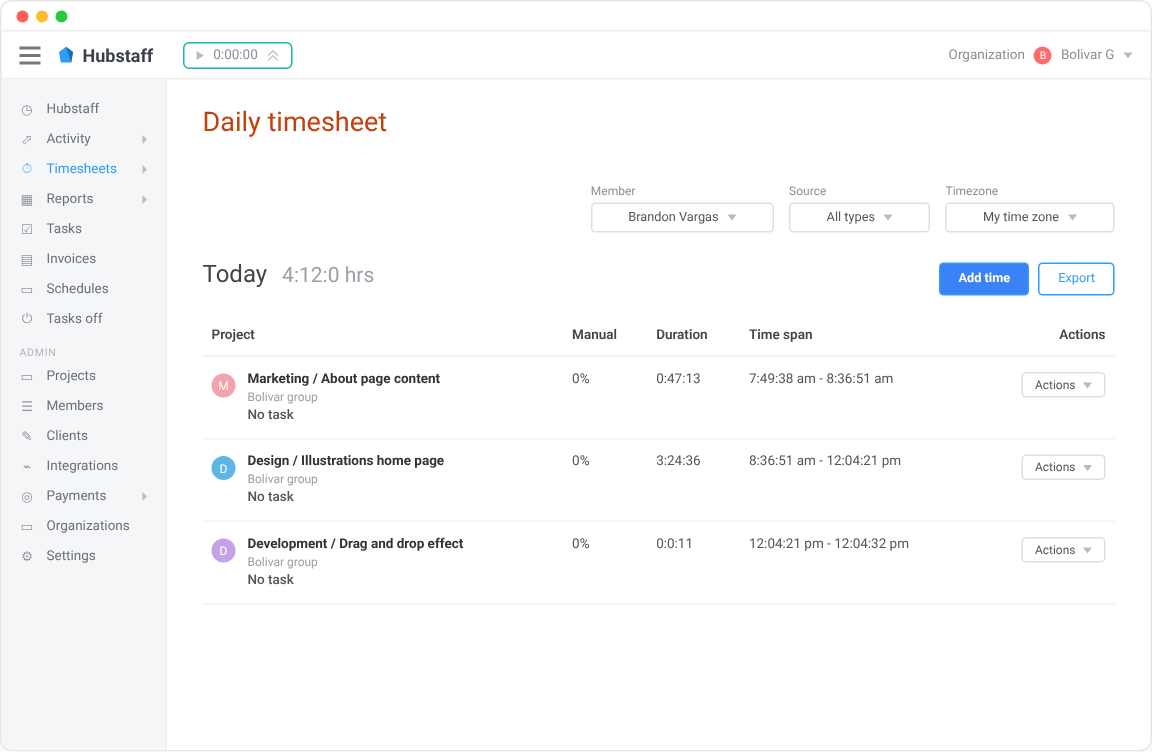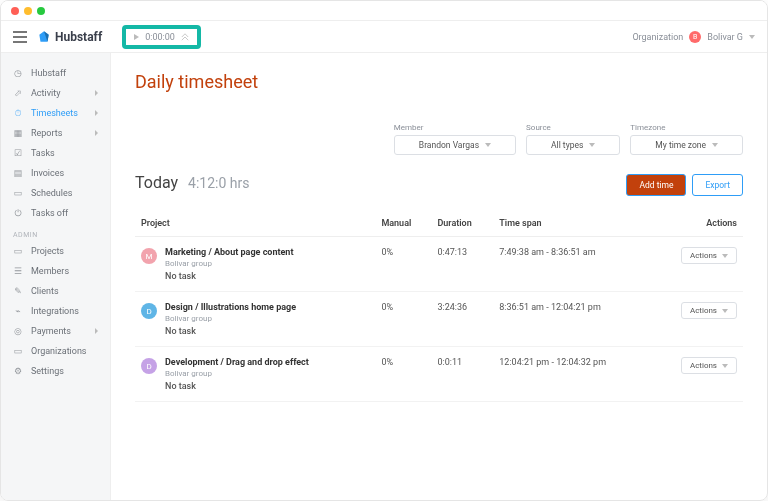--- a/index.html
+++ b/index.html
@@ -8,21 +8,21 @@
   
   .titlebar { height: 20px; display: flex; align-items: center; padding: 0 10px; background: #fff; border-bottom: 1px solid #eee; }
   .dot { width: 8px; height: 8px; border-radius: 50%; margin-right: 5px; }
   .dot.r { background:#ff5f56; } .dot.y { background:#ffbd2e; } .dot.g { background:#27c93f; }
   
   .topbar { height: 32px; display:flex; align-items:center; padding:0 12px; border-bottom:1px solid #eee; }
   .ham { width:14px; height:12px; display:flex; flex-direction:column; justify-content:space-between; margin-right:10px; cursor:pointer; }
   .ham span { height:2px; background:#777; display:block; }
   .logo { display:flex; align-items:center; font-weight:700; font-size:12px; color:#3a3f4b;text-align:right; }
   .logo-mark { width:14px; height:14px; margin-right:4px; }
-  .timerbox { margin-left:20px; display:flex; align-items:center; border:4px solid #14b8a6; border-radius:4px; padding:3px 8px; font-size:9px; color:#8a8f98; gap:6px; }
+  .timerbox { margin-left:20px; display:flex; align-items:center; border:1px solid #14b8a6; border-radius:4px; padding:3px 8px; font-size:9px; color:#8a8f98; gap:6px; }
   .play { width:0; height:0; border-top:3px solid transparent; border-bottom:3px solid transparent; border-left:5px solid #bbb; }
   .org { margin-left:auto; font-size:9px; color:#8a8f98; display:flex; align-items:center; gap:6px; }
   .avatar-b { width:12px; height:12px; border-radius:50%; background:#ff6a6a; color:#fff; font-size:7px; display:flex; align-items:center; justify-content:center; }
   .chev { width:0;height:0;border-left:3px solid transparent;border-right:3px solid transparent;border-top:4px solid #bbb; }
   
   .body { flex:1; display:flex; overflow:hidden; }
   .sidebar { width:110px; background:#f5f6f7; border-right:1px solid #eee; padding:10px 0; overflow-y:auto; }
   .nav-item { display:flex; align-items:center; padding:5px 12px; font-size:9px; color:#6b7077; cursor:pointer; gap:8px; position:relative; }
   .nav-item.active { color:#2e9df7; }
   .nav-item .ic { width:10px; height:10px; opacity:.7; display:flex; align-items:center; justify-content:center; }
@@ -36,21 +36,21 @@
   .cal { width:9px; height:9px; border:1px solid #888; position:relative; }
   .filters { margin-left:auto; display:flex; gap:10px; }
   .filter { display:flex; flex-direction:column; gap:3px; }
   .filter label { font-size:8px; color:#8a8f98; }
   .drop { border:1px solid #dcdfe4; border-radius:3px; padding:4px 24px; font-size:8.5px; color:#555; display:flex; align-items:center; gap:6px; min-width:70px; justify-content:space-between; cursor:pointer; }
   .today-row { display:flex; align-items:baseline; gap:10px; margin-bottom:14px; }
   .today-row h2 { font-size:16px; font-weight:400; color:#444; }
   .today-row .hrs { font-size:14px; color:#9aa0a8; }
   .btns { margin-left:auto; display:flex; gap:6px; }
   .btn { padding:5px 12px; font-size:8.5px; border-radius:3px; cursor:pointer; }
-  .btn-primary { background:#c2410c; color:#fff; border:1px solid #2e9df7; }
+  .btn-primary { background:#3b82f6; color:#fff; border:1px solid #2e9df7;font-weight:bold; }
   .btn-outline { background:#fff; color:#2e9df7; border:1px solid #2e9df7; }
   table { width:100%; border-collapse:collapse; font-size:9px; }
   th { text-align:left; font-weight:600; color:#444; padding:8px 6px; border-bottom:1px solid #eee; }
   th.r, td.r { text-align:right; }
   tbody tr { border-bottom:1px solid #f2f2f2; }
   td { padding:10px 6px; vertical-align:top; color:#555; }
   .proj { display:flex; gap:8px; }
   .proj-avatar { width:16px; height:16px; border-radius:50%; color:#fff; font-size:8px; display:flex; align-items:center; justify-content:center; flex-shrink:0; margin-top:1px; }
   .proj-title { color:#333; font-weight:700; margin-bottom:2px; }
   .proj-group { color:#9aa0a8; font-size:8px; margin-bottom:3px; }

